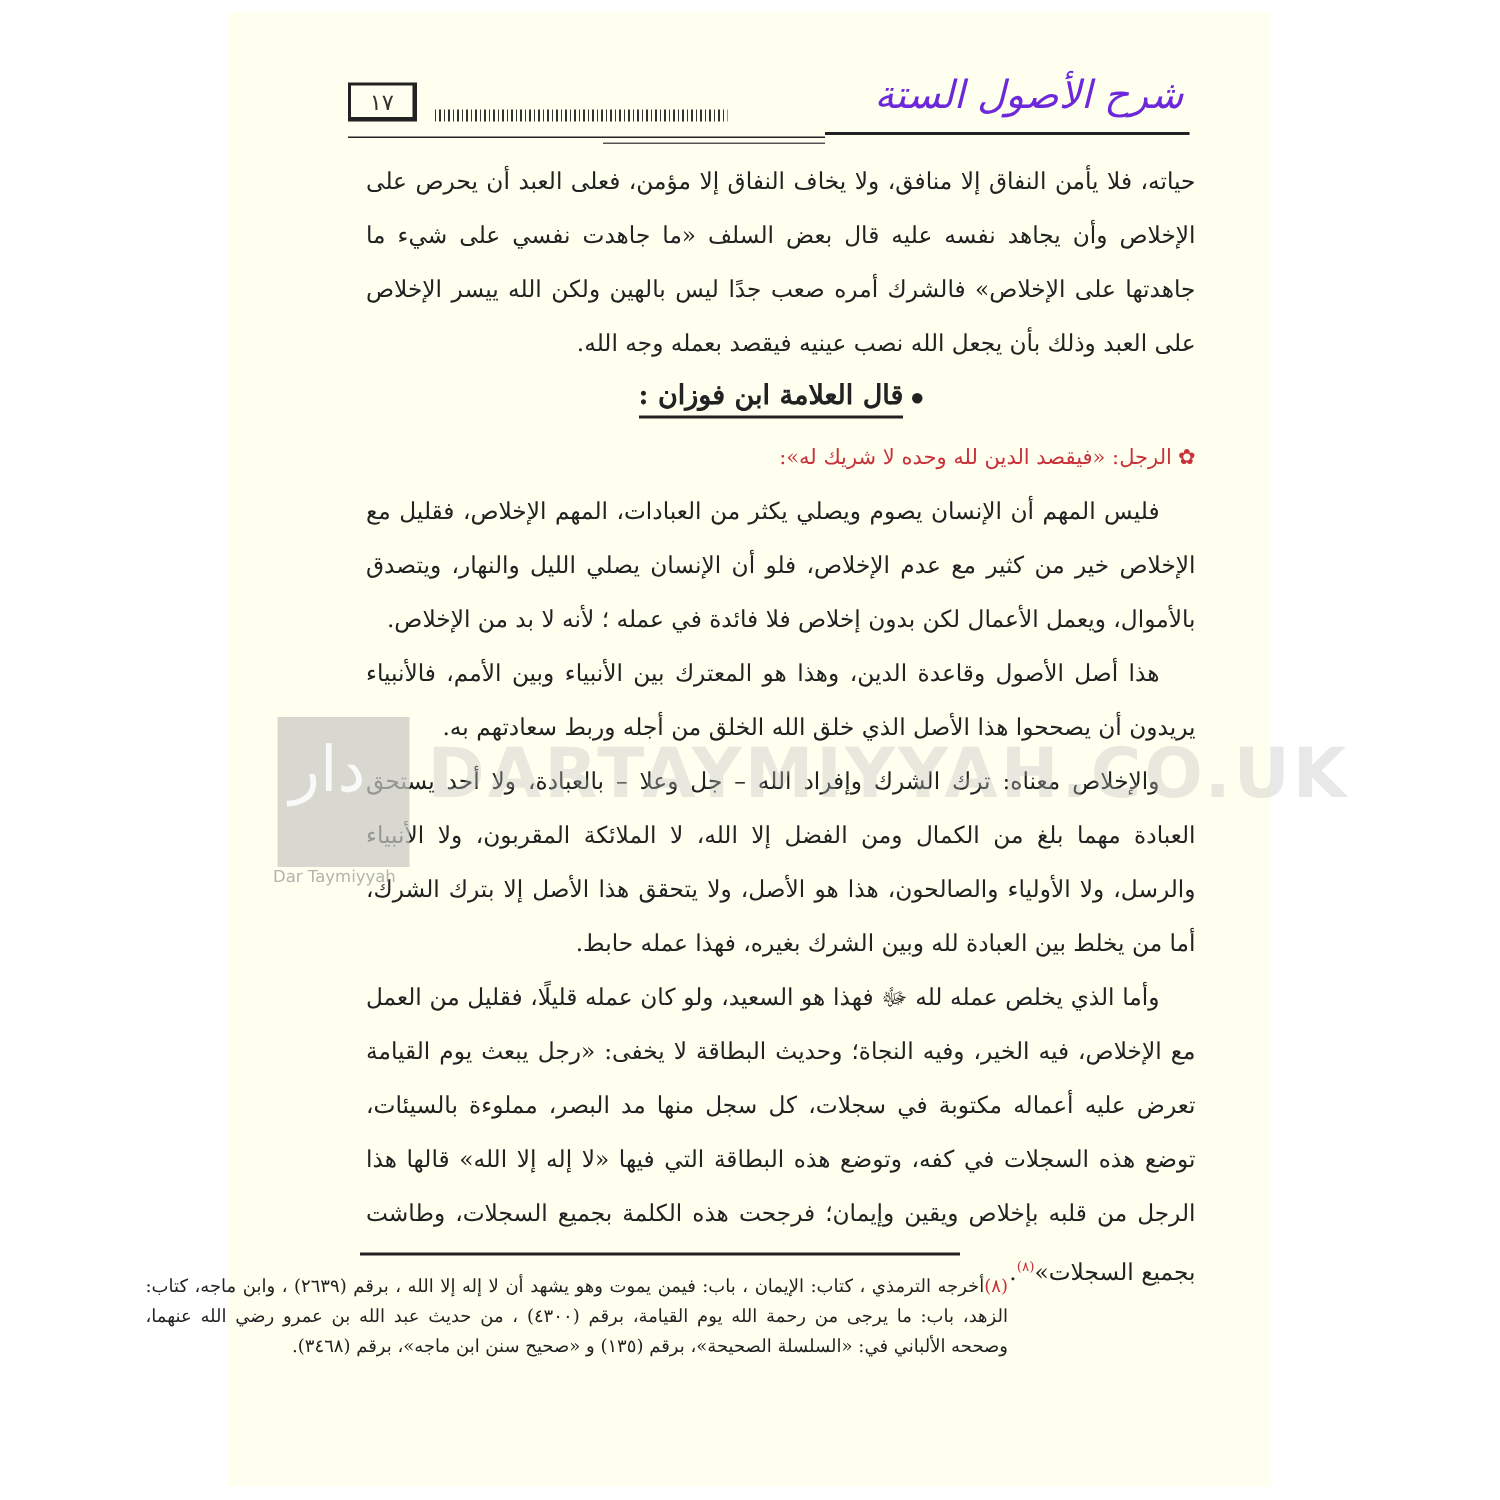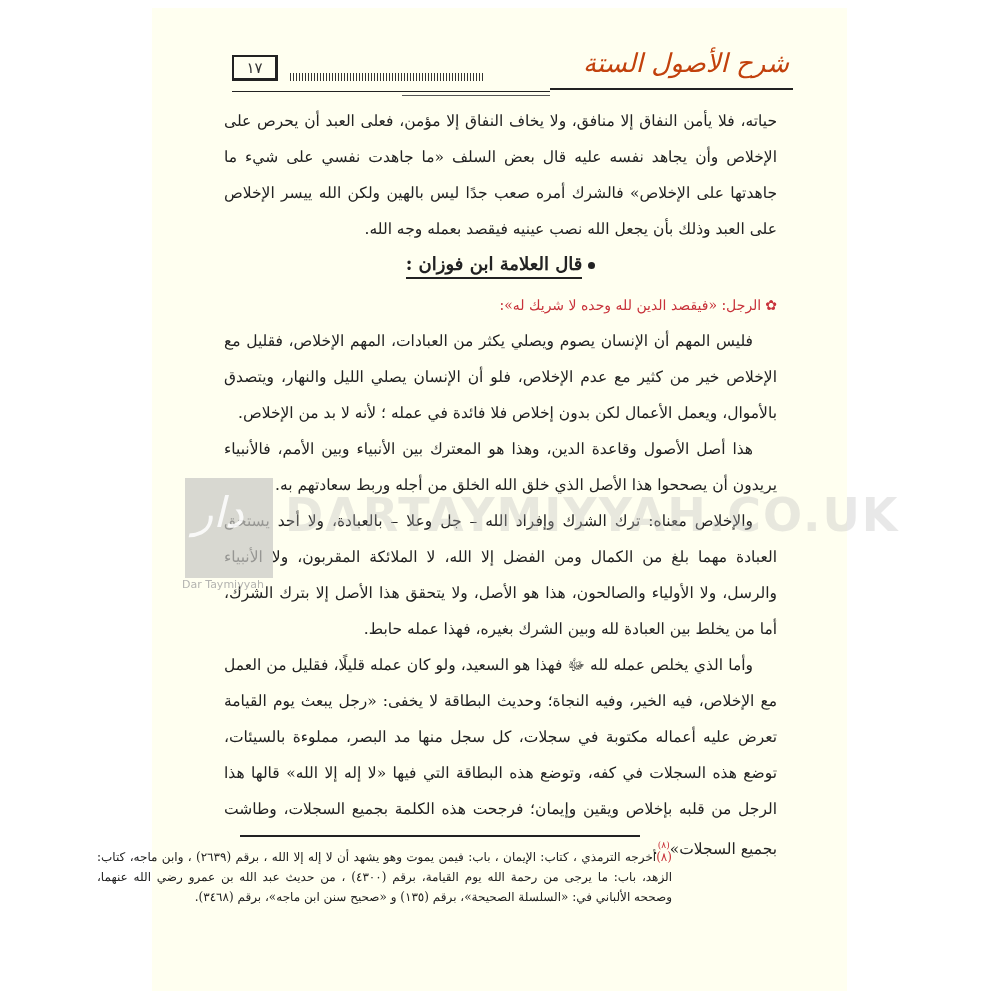--- a/index.html
+++ b/index.html
@@ -8,37 +8,37 @@
   .page { position:absolute; left:152px; top:8px; width:695px; height:983px; background:#fffff0; }
   .header { position:absolute; left:0; top:0; width:695px; height:80px; }
   .page-num-box { position:absolute; left:80px; top:47px; width:46px; height:26px; border:2px solid #222;
         border-right-width:3px; border-bottom-width:3px; box-sizing:border-box; display:flex; align-items:center; justify-content:center;
         font-size:15px; color:#333; background:#fffff0; }
   .tick-rule { position:absolute; left:138px; top:65px; width:195px; height:8px;
         background:repeating-linear-gradient(90deg,#333 0 1px, transparent 1px 3px); }
   .rule-main { position:absolute; left:80px; top:83px; width:318px; height:1px; background:#222; }
   .rule-right { position:absolute; left:398px; top:80px; width:243px; height:2px; background:#222; }
   .rule-under { position:absolute; left:250px; top:87px; width:148px; height:1px; background:#555; }
-  .book-title { position:absolute; right:58px; top:40px; font-size:26px; color:#c2410c; font-style:italic; direction:rtl; }
-  .body { position:absolute; left:72px; top:95px; width:553px; direction:rtl; text-align:justify; color:#222;
+  .book-title { position:absolute; right:58px; top:40px; font-size:26px; color:#6d28d9; font-style:italic; direction:rtl; }
+  .body { position:absolute; left:92px; top:95px; width:553px; direction:rtl; text-align:justify; color:#222;
         font-size:15.5px; line-height:36px; }
   .body p { margin:0; }
   .indent { text-indent:24px; }
   .heading { display:flex; align-items:center; justify-content:center; gap:6px; margin:2px 0 6px 0; height:32px; }
   .heading .bullet { width:7px; height:7px; border-radius:50%; background:#222; }
   .heading .htext { font-size:18px; font-weight:bold; border-bottom:2px solid #222; padding-bottom:1px; line-height:24px; }
   .qawl { color:#c8323a; font-size:14px; margin-top:6px; margin-bottom:4px; }
   .flower { color:#c8323a; font-size:14px; margin-left:4px; }
   .sup { color:#c8323a; font-size:9px; vertical-align:super; }
   .fn-rule { position:absolute; left:240px; top:835px; width:400px; height:2px; background:#222; }
   .footnotes { position:absolute; left:70px; top:847px; width:575px; direction:rtl; color:#222; font-size:12px; line-height:20px; text-align:justify;margin-left:27px; }
   .footnotes p { margin:0; }
   .fn-num { color:#c8323a; }
   .wm-logo { position:absolute; left:185px; top:478px; width:88px; height:100px; background:rgba(200,200,195,0.7); }
-  .wm-logo-glyph { position:absolute; left:8px; top:10px; font-size:42px; color:rgba(255,255,255,0.85); font-style:italic; }
+  .wm-logo-glyph { position:absolute; left:8px; top:10px; font-size:42px; color:rgba(255,255,255,0.85); }
   .wm-caption { position:absolute; left:182px; top:578px; font-family:"DejaVu Sans", sans-serif; font-size:11px; color:rgba(160,160,160,0.8); }
   .wm-text { position:absolute; left:285px; top:488px; font-family:"DejaVu Sans", sans-serif; font-weight:bold;
         font-size:46px; letter-spacing:2px; color:rgba(190,190,190,0.35); white-space:nowrap; }
 </style>
 </head>
 <body>
 
 <div class="page">
   <div class="header">
     <div class="page-num-box">١٧</div>

